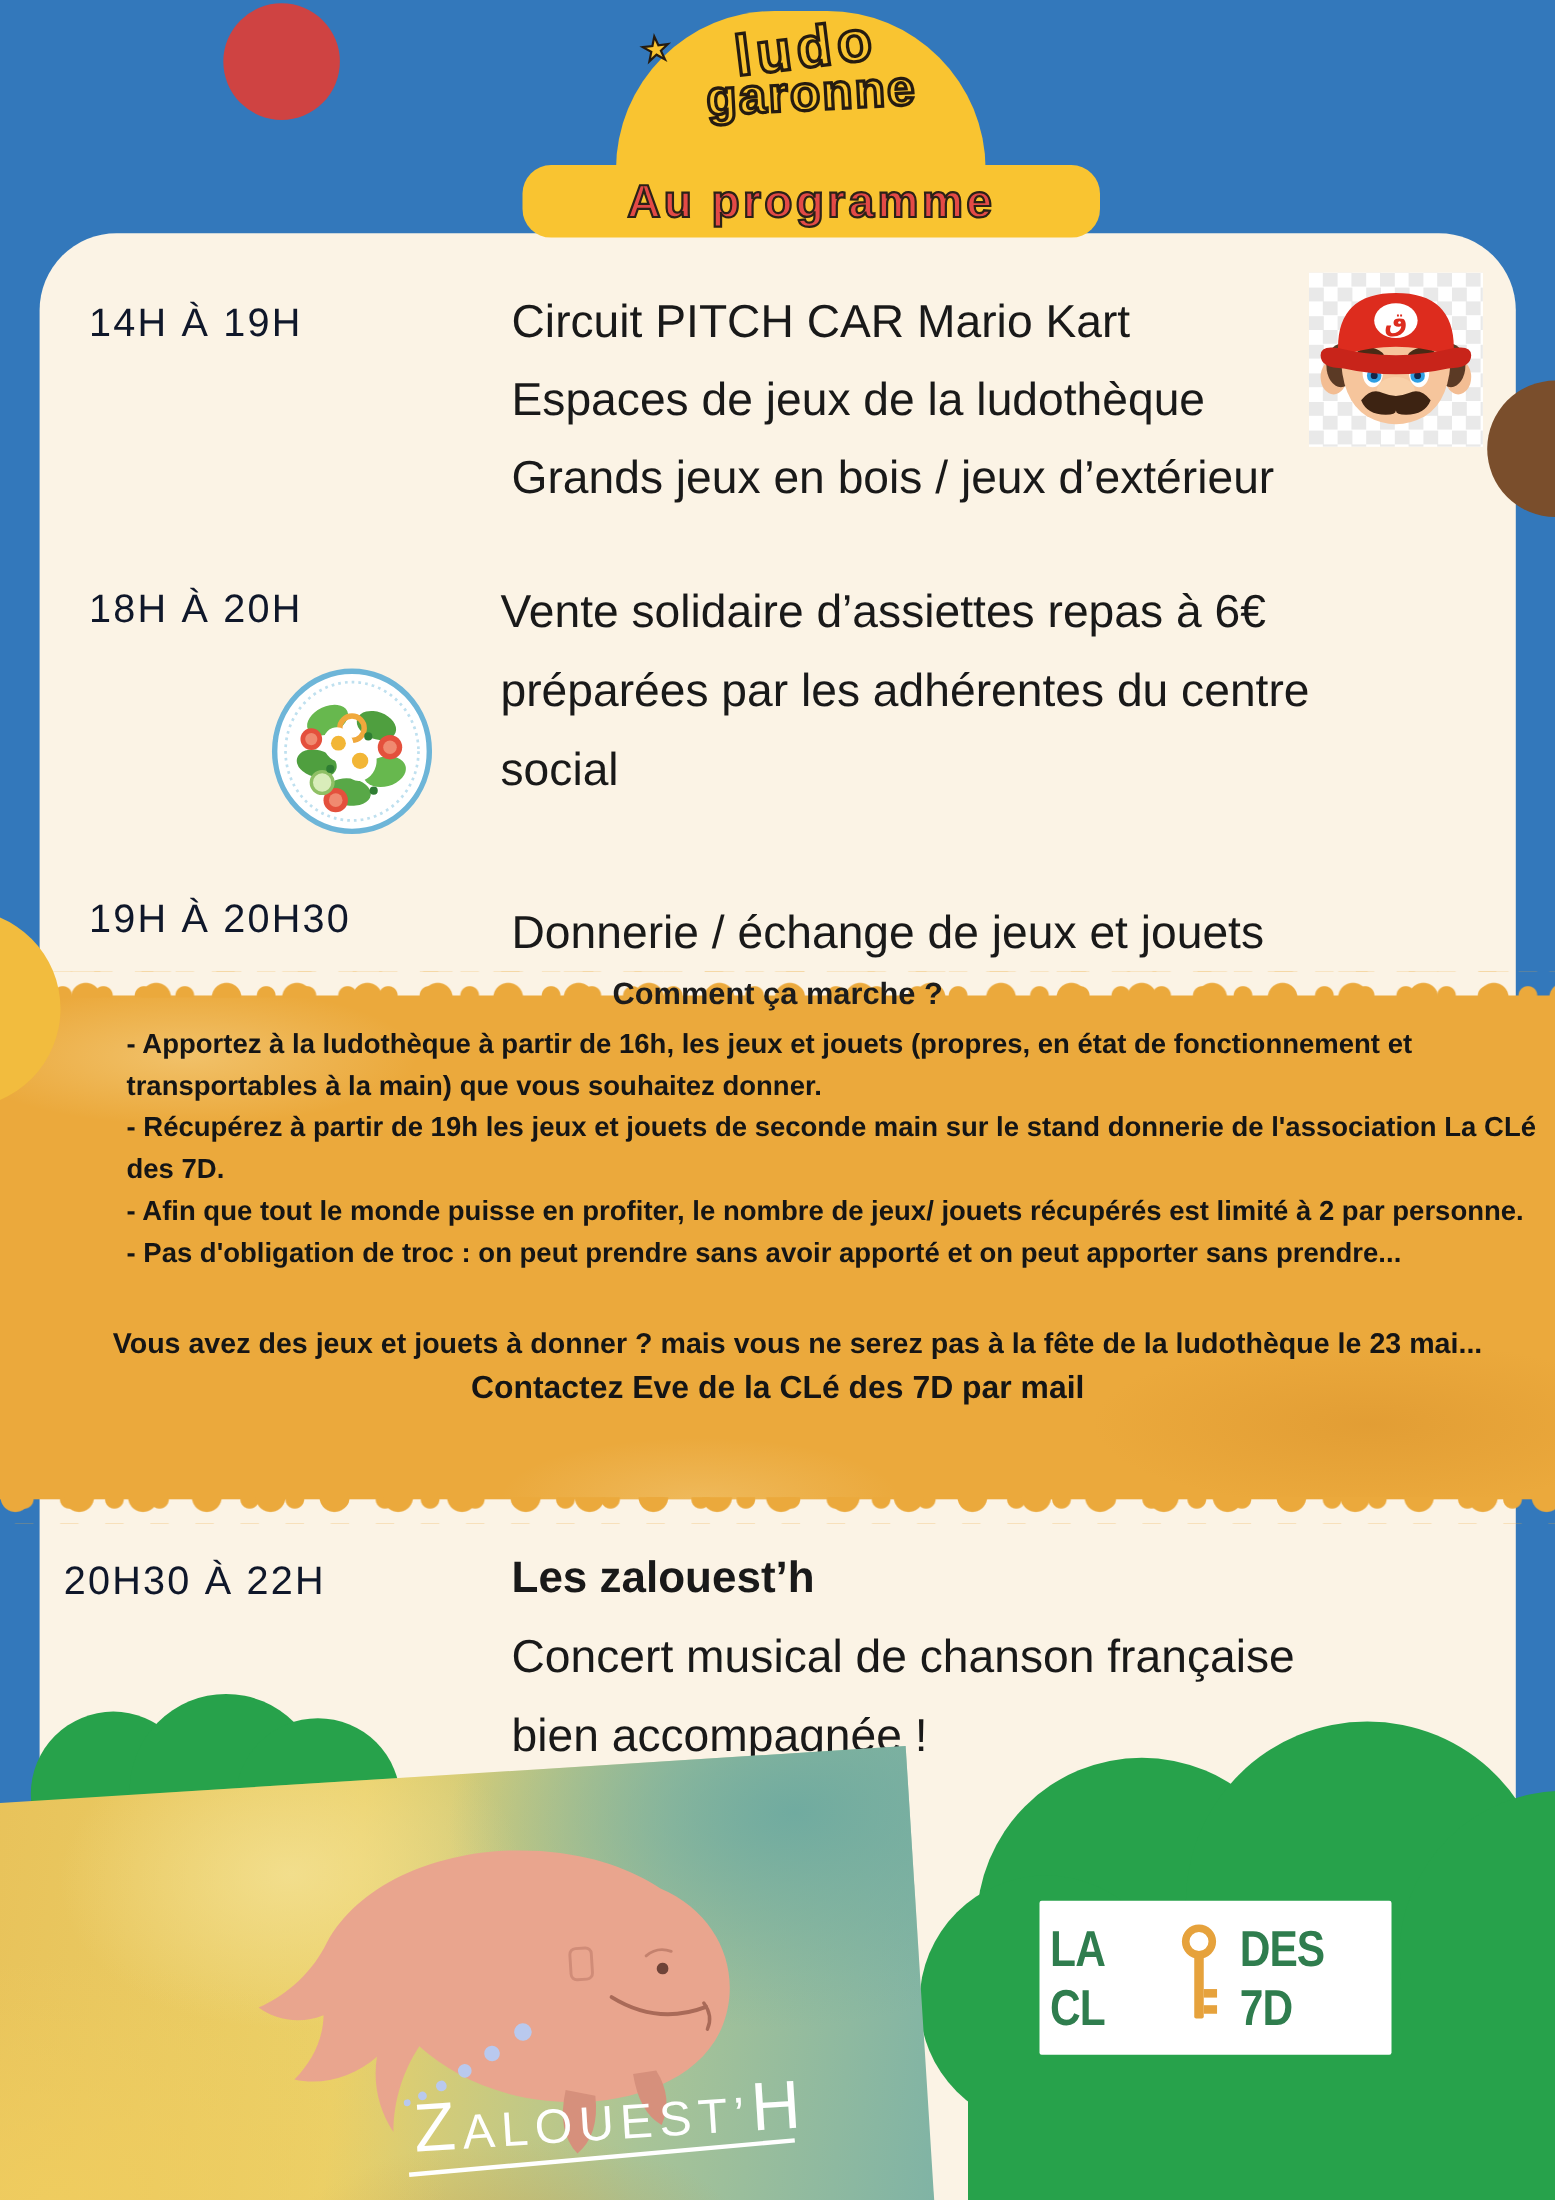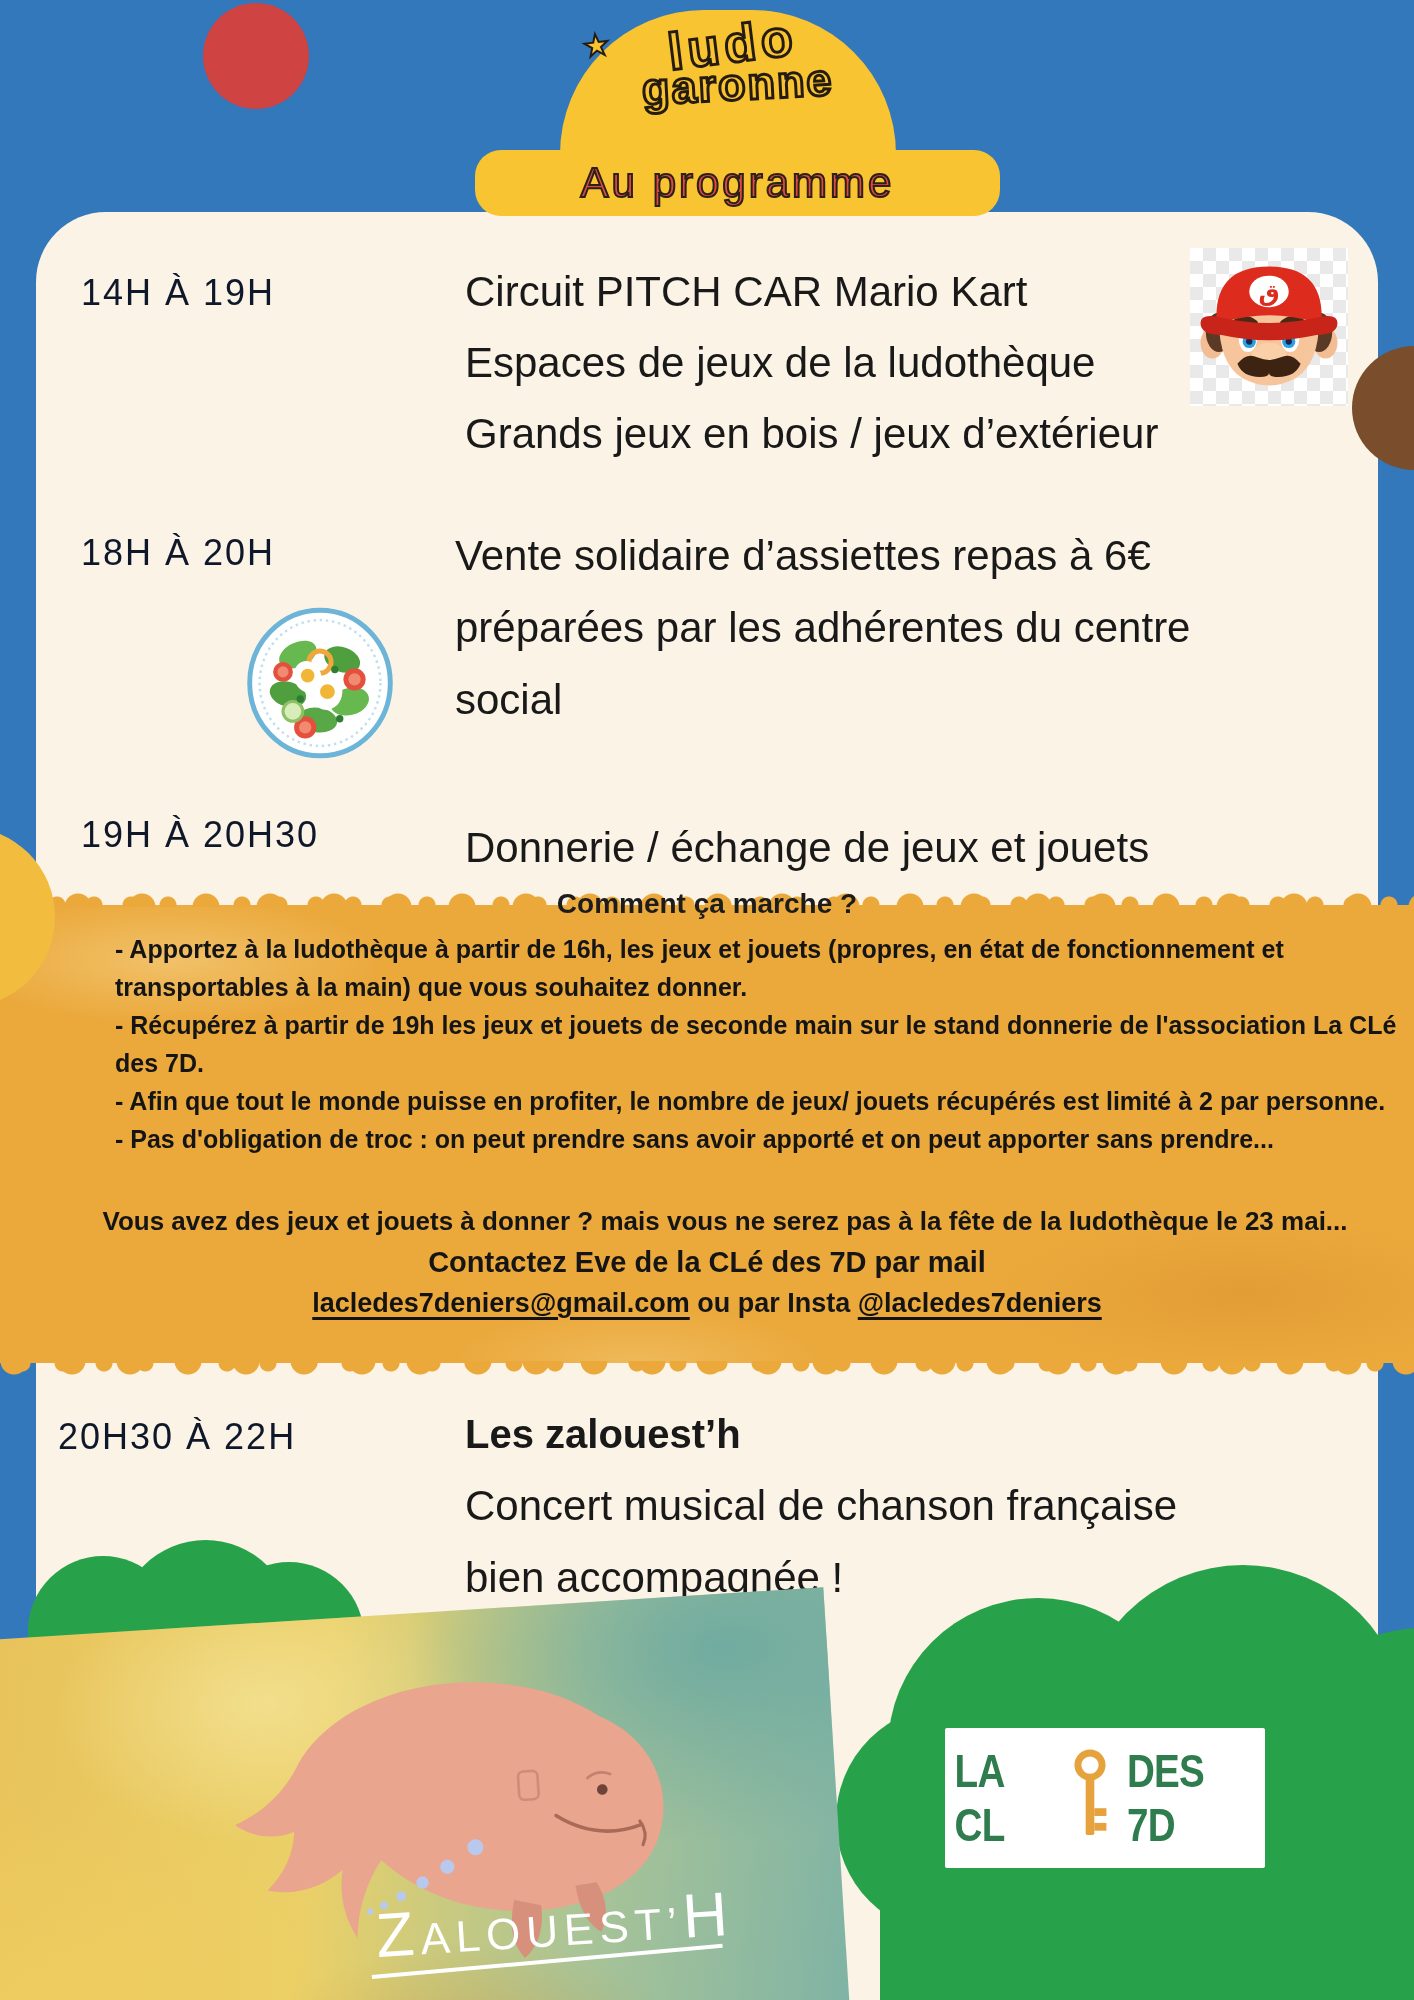--- a/index.html
+++ b/index.html
@@ -4,21 +4,21 @@
 <style>
   html,body{margin:0;padding:0;}
   .poster{position:relative;width:1414px;height:2000px;overflow:hidden;
     background:#3378bb;font-family:"Liberation Sans",sans-serif;}
 
   
   .red-circle{position:absolute;left:203px;top:3px;width:106px;height:106px;border-radius:50%;background:#cf4342;z-index:2;}
   .panel{position:absolute;left:36px;top:212px;width:1342px;height:1788px;background:#fbf3e5;border-radius:70px 70px 0 0;z-index:1;}
   .dome{position:absolute;left:560px;top:10px;width:336px;height:144px;background:#f9c431;border-radius:170px 170px 0 0;z-index:2;}
   .banner{position:absolute;left:475px;top:150px;width:525px;height:66px;background:#f9c431;border-radius:26px;display:flex;align-items:center;justify-content:center;z-index:3;}
-  .banner-label{font-size:42px;font-weight:400;color:#e34a46;-webkit-text-stroke:2px #2b2117;letter-spacing:3px;}
+  .banner-label{font-size:42px;font-weight:700;color:#e34a46;-webkit-text-stroke:2px #2b2117;letter-spacing:3px;}
   .logo{position:absolute;left:30px;top:8px;width:290px;text-align:center;transform:rotate(-7deg);line-height:1;}
   .logo-w1{font-size:52px;font-weight:800;color:#f9c431;-webkit-text-stroke:3px #251b10;letter-spacing:5px;}
   .logo-w2{font-size:45px;font-weight:800;color:#f9c431;-webkit-text-stroke:3px #251b10;letter-spacing:2px;margin-top:-8px;transform:rotate(4deg);}
   .star{position:absolute;left:-4px;top:-4px;font-size:30px;color:#f9c431;-webkit-text-stroke:2px #251b10;}
 
   
   .time{position:absolute;font-size:36px;font-weight:400;color:#0f172a;letter-spacing:2px;z-index:4;}
   .t1{left:81px;top:272px}.t2{left:81px;top:532px}.t3{left:81px;top:814px}.t4{left:58px;top:1416px}
   .desc{position:absolute;font-size:42px;color:#191919;line-height:71px;z-index:4;}
   .d1{left:465px;top:256px}
@@ -187,23 +187,20 @@
   <div class="brush"></div>
   <div class="howto-title">Comment ça marche ?</div>
   <div class="howto-body">
     <div>- Apportez à la ludothèque à partir de 16h, les jeux et jouets (propres, en état de fonctionnement et transportables à la main) que vous souhaitez donner.</div>
     <div>- Récupérez à partir de 19h les jeux et jouets de seconde main sur le stand donnerie de l'association La CLé des 7D.</div>
     <div>- Afin que tout le monde puisse en profiter, le nombre de jeux/ jouets récupérés est limité à 2 par personne.</div>
     <div>- Pas d'obligation de troc : on peut prendre sans avoir apporté et on peut apporter sans prendre...</div>
   </div>
   <div class="howto-note">Vous avez des jeux et jouets à donner ? mais vous ne serez pas à la fête de la ludothèque le 23 mai...</div>
   <div class="howto-contact">Contactez Eve de la CLé des 7D par mail</div>
-  <div class="howto-links">
-    <a>lacledes7deniers@gmail.com</a><span> ou par Insta </span><a>@lacledes7deniers</a>
-  </div>
 
   <div class="yellow-dot"></div>
   <div class="brown-dot"></div>
 
   <div class="time t4">20H30 À 22H</div>
   <div class="desc d4">
     <div class="lead">Les zalouest’h</div>
     <div>Concert musical de chanson française</div>
     <div>bien accompagnée !</div>
   </div>

